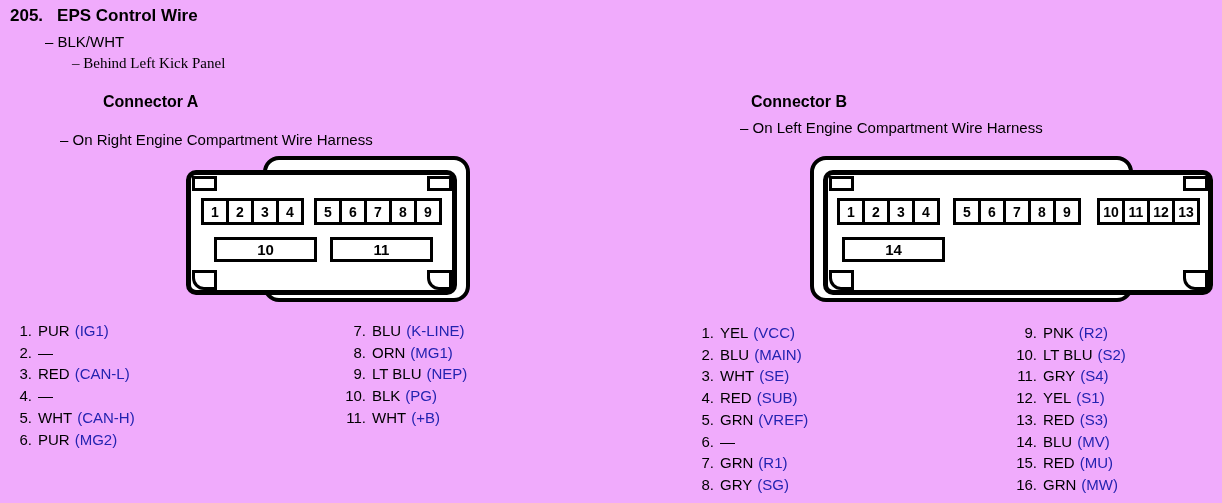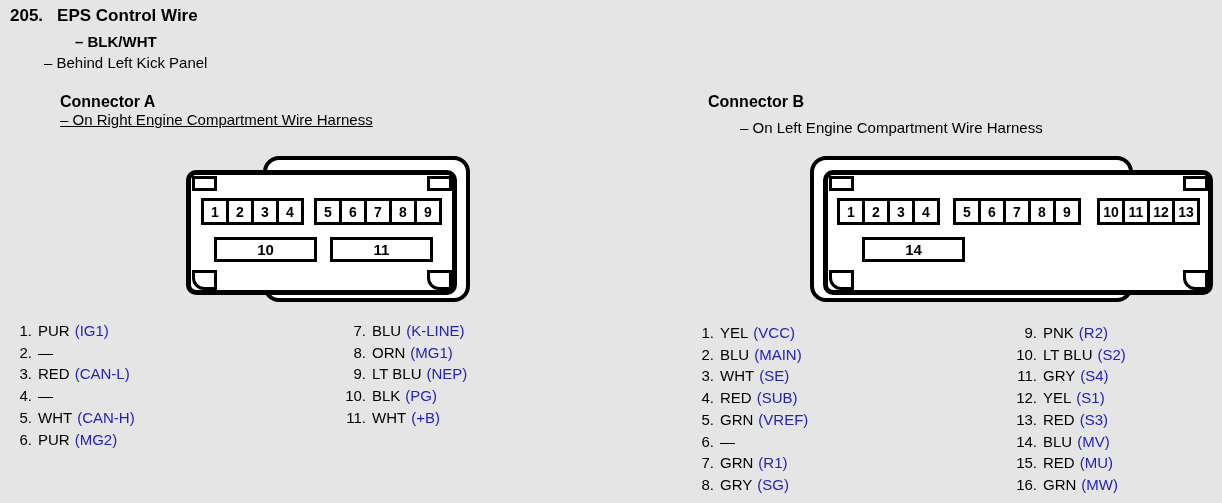--- a/index.html
+++ b/index.html
@@ -1,29 +1,29 @@
 <!DOCTYPE html>
 <html><head>
 <meta charset="utf-8">
 <style>
   html,body{margin:0;padding:0;background:#ffffff;}
   .page{
     position:relative;
     width:1222px;height:503px;
-    background:#e5e5e5;
+    background:#f0abfc;
     font-family:"Liberation Sans", sans-serif;
     color:#000;
     overflow:hidden;
   }
   .abs{position:absolute;}
 
   
   .title-row{display:flex;gap:14px;font-size:17px;font-weight:bold;}
   .note{font-size:15px;line-height:20px;}
-  .conn-title{font-size:16px;font-weight:bold;}
+  .conn-title{font-size:16px;font-weight:bold;margin-left:43px;}
 
   
   .diagram{position:absolute;}
   .shell-back{
     position:absolute;
     border:4px solid #000;
     border-radius:16px;
     background:#fff;
   }
   .shell-front{
@@ -61,25 +61,25 @@
 </style>
 </head>
 <body>
 
 <div class="page" style="--signal-blue: #2323b0;">
 
   <div class="abs title-row" style="left:10px;top:6px;">
     <span>205.</span>
     <span>EPS Control Wire</span>
   </div>
-  <div class="abs note" style="left:75px;top:32px;font-weight:bold;">– BLK/WHT</div>
-  <div class="abs note" style="left:44px;top:53px;">– Behind Left Kick Panel</div>
+  <div class="abs note" style="left:45px;top:32px;">– BLK/WHT</div>
+  <div class="abs note" style="left:72px;top:53px;font-family:Liberation Serif, serif;">– Behind Left Kick Panel</div>
 
   <div class="abs conn-title" style="left:60px;top:93px;">Connector A</div>
-  <div class="abs note" style="left:60px;top:110px;text-decoration:underline;">– On Right Engine Compartment Wire Harness</div>
+  <div class="abs note" style="left:60px;top:130px;">– On Right Engine Compartment Wire Harness</div>
 
   <div class="abs conn-title" style="left:708px;top:93px;">Connector B</div>
   <div class="abs note" style="left:740px;top:118px;">– On Left Engine Compartment Wire Harness</div>
 
   <div class="diagram" style="left:186px;top:155px;width:292px;height:152px;">
     <div class="shell-back" style="left:77px;top:1px;width:199px;height:138px;"></div>
     <div class="shell-front" style="left:0px;top:15px;width:261px;height:115px;"></div>
     <div class="tab top" style="left:6px;"></div>
     <div class="tab top" style="left:241px;"></div>
     <div class="tab bottom" style="left:6px;"></div>
@@ -124,21 +124,21 @@
         <div class="pin-box">7</div>
         <div class="pin-box">8</div>
         <div class="pin-box">9</div>
       </div>
     <div class="pin-group" style="left:287px;">
         <div class="pin-box">10</div>
         <div class="pin-box">11</div>
         <div class="pin-box">12</div>
         <div class="pin-box">13</div>
       </div>
-    <div class="pin-group bottom" style="left:52px;">
+    <div class="pin-group bottom" style="left:32px;">
         <div class="pin-box">14</div>
       </div>
   </div>
 
   <div class="pin-col" style="left:10px;top:320px;--numw:22px;">
       <div class="pin-row"><span class="pin-num">1.</span><span class="pin-wire">PUR</span><span class="pin-signal">(IG1)</span></div>
       <div class="pin-row"><span class="pin-num">2.</span><span class="pin-wire">—</span></div>
       <div class="pin-row"><span class="pin-num">3.</span><span class="pin-wire">RED</span><span class="pin-signal">(CAN-L)</span></div>
       <div class="pin-row"><span class="pin-num">4.</span><span class="pin-wire">—</span></div>
       <div class="pin-row"><span class="pin-num">5.</span><span class="pin-wire">WHT</span><span class="pin-signal">(CAN-H)</span></div>

